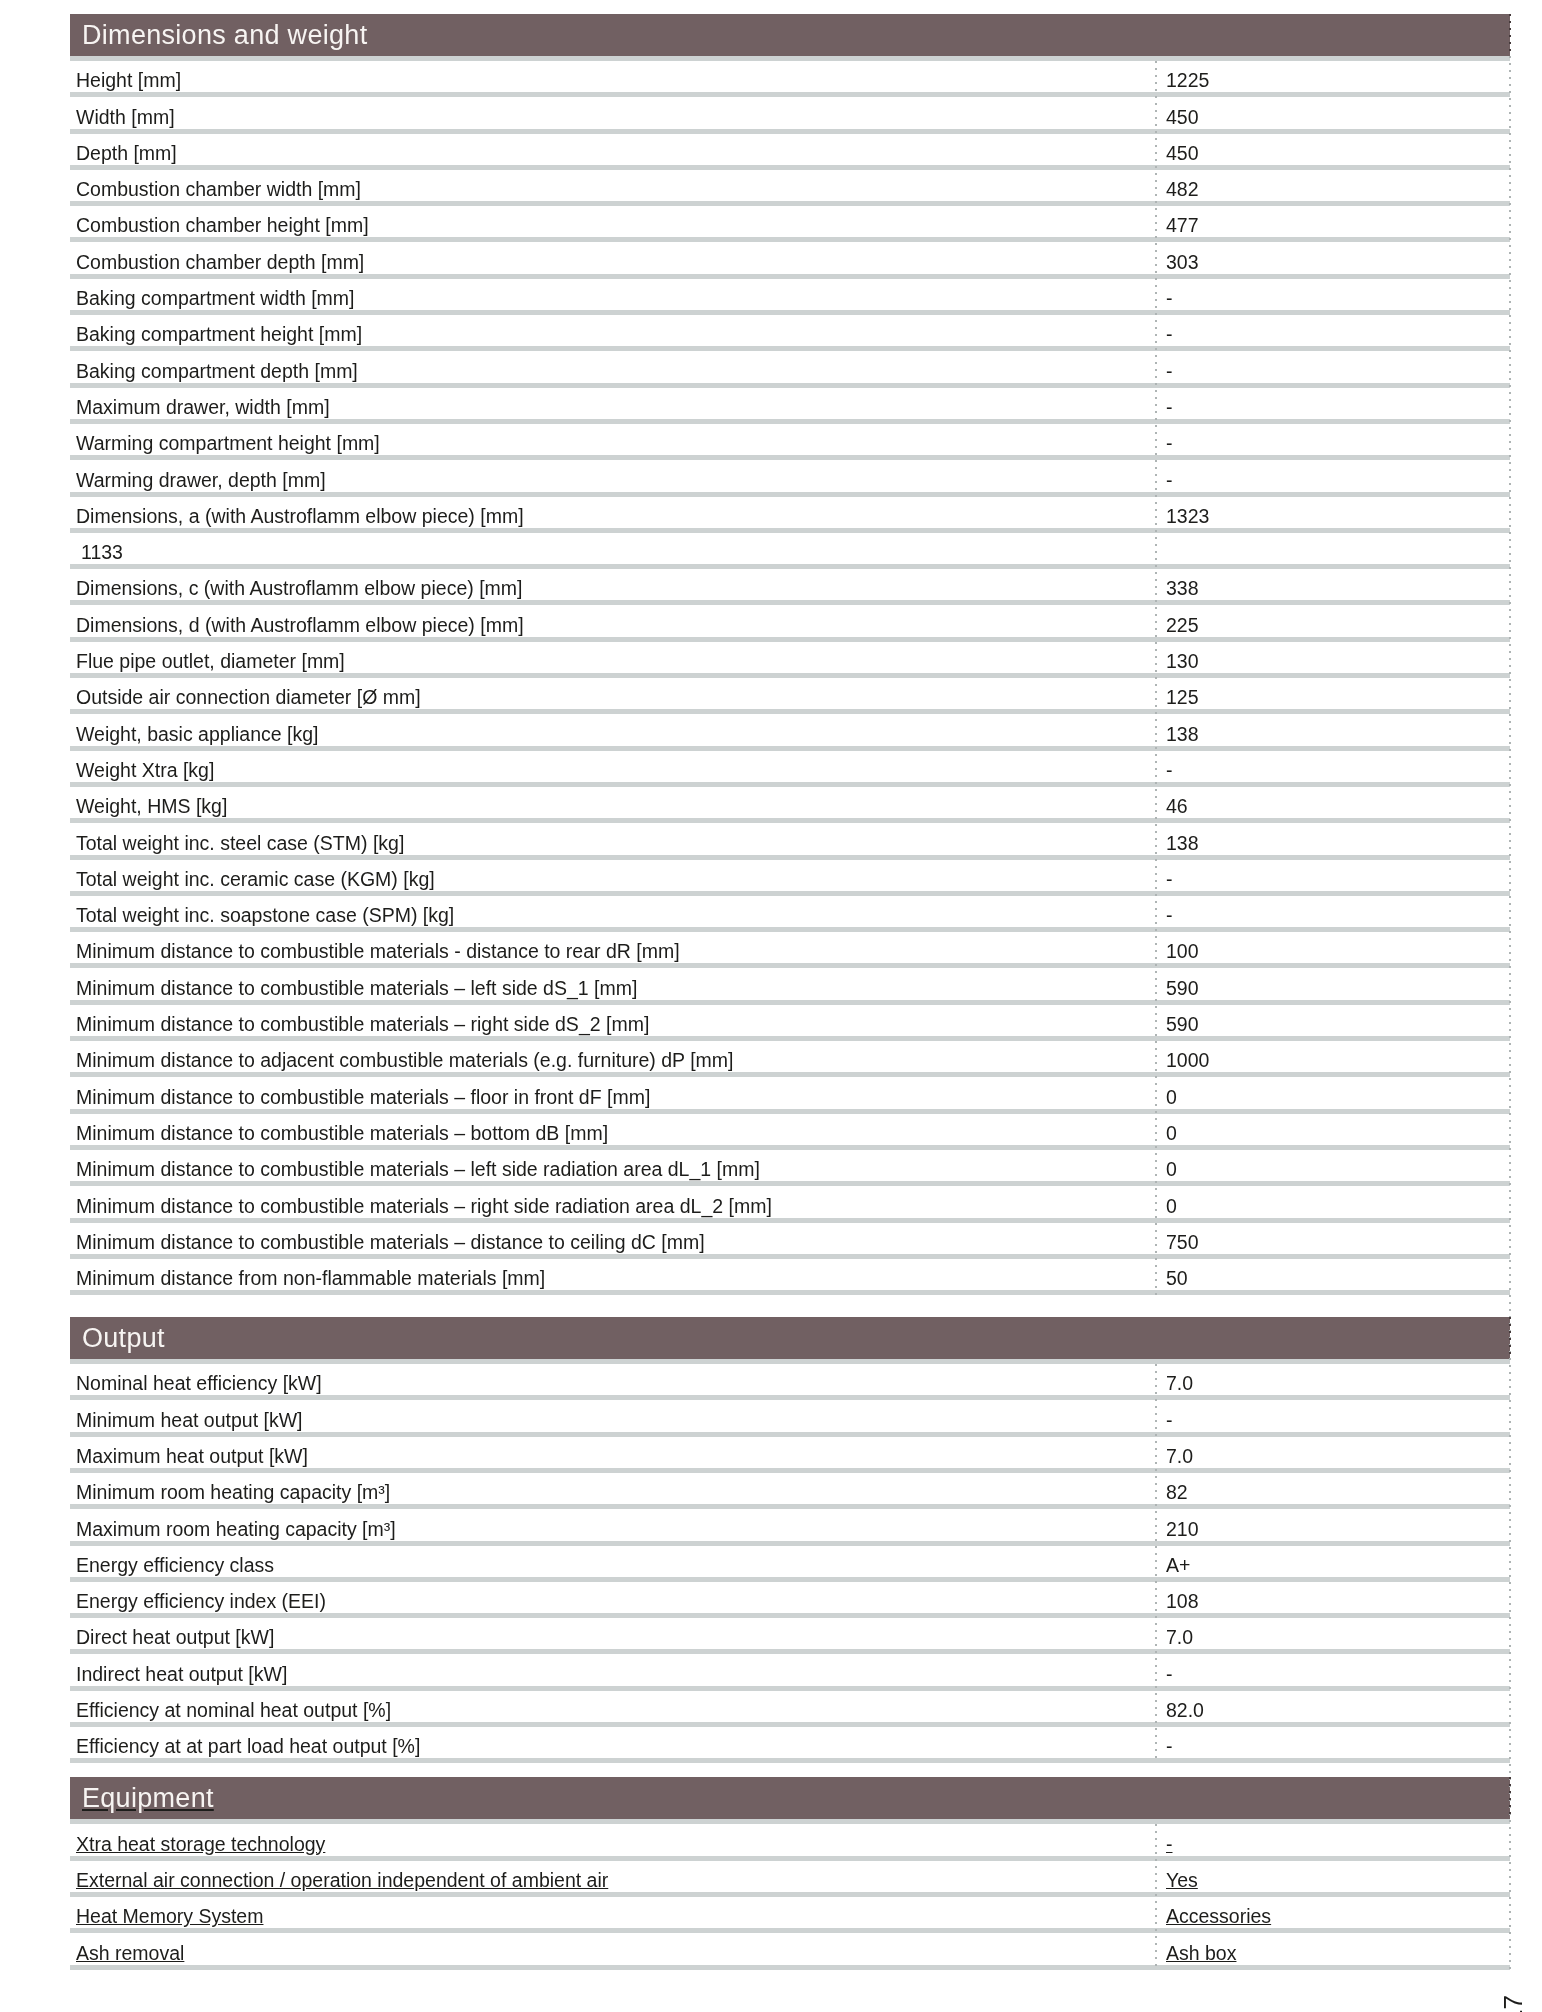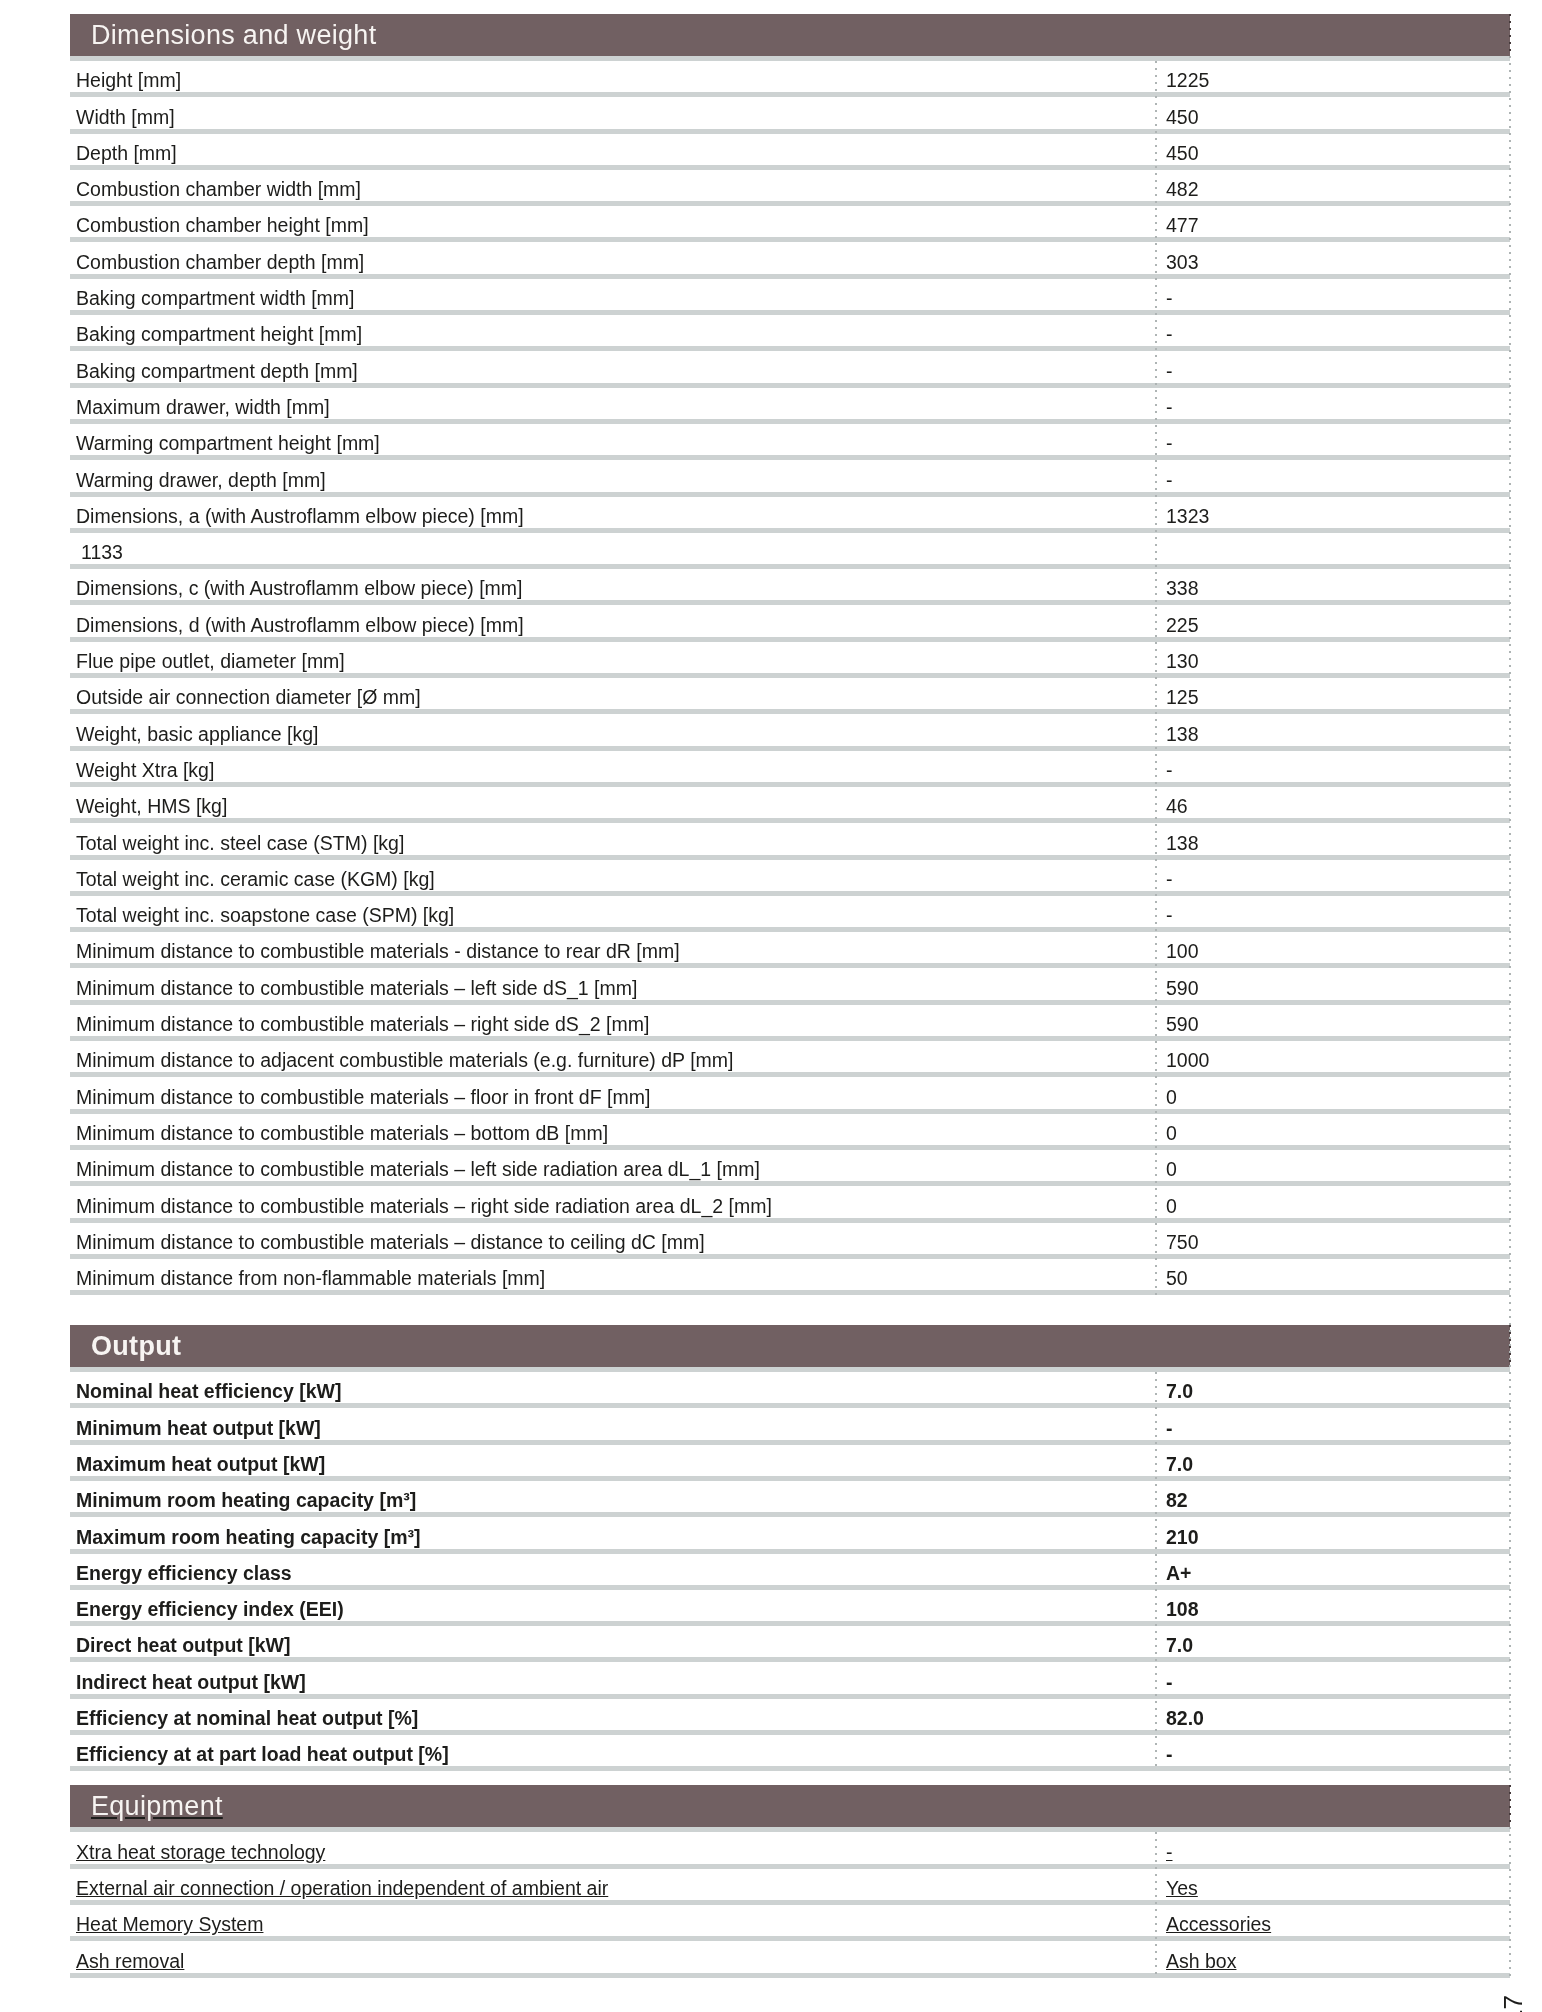--- a/index.html
+++ b/index.html
@@ -25,30 +25,30 @@
   .doc::after {
     content: "";
     position: absolute;
     top: 0;
     bottom: 0;
     right: -1px;
     width: 2px;
     background-image: repeating-linear-gradient(to bottom, var(--dots, #aeb4b4) 0 2px, transparent 2px 7px);
   }
   .section { }
-  .sec-1 { margin-top: 30px; font-weight: bold; }
+  .sec-1 { margin-top: 22px; }
   .sec-2 { margin-top: 14px; text-decoration: underline; }
   .section-header {
     position: relative;
     height: 42px;
     line-height: 43px;
     background: var(--header-bg, #716062);
     color: var(--header-text, #f7f4f2);
     font-size: 27px;
-    padding-left: 21px;
+    padding-left: 12px;
     letter-spacing: 0.3px;
   }
   
   .section-header::after {
     content: "";
     position: absolute;
     right: -1px;
     top: 0;
     bottom: 0;
     width: 2px;

